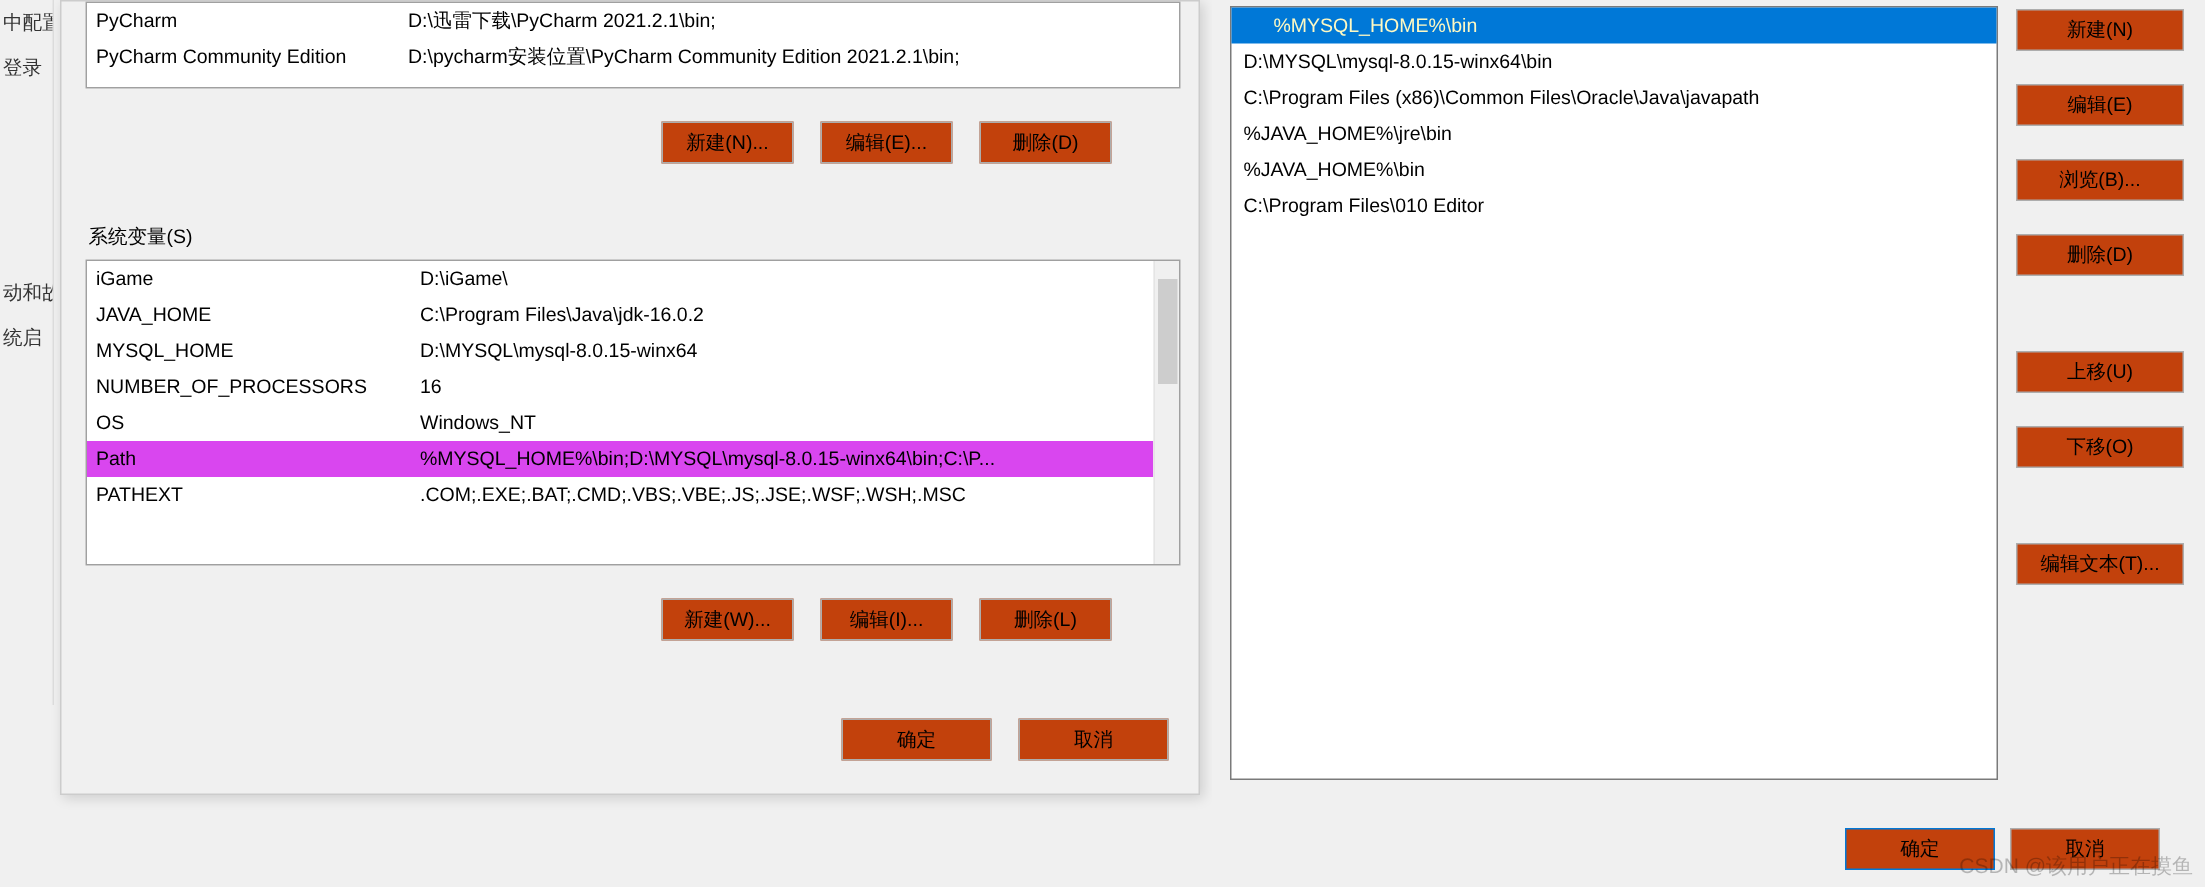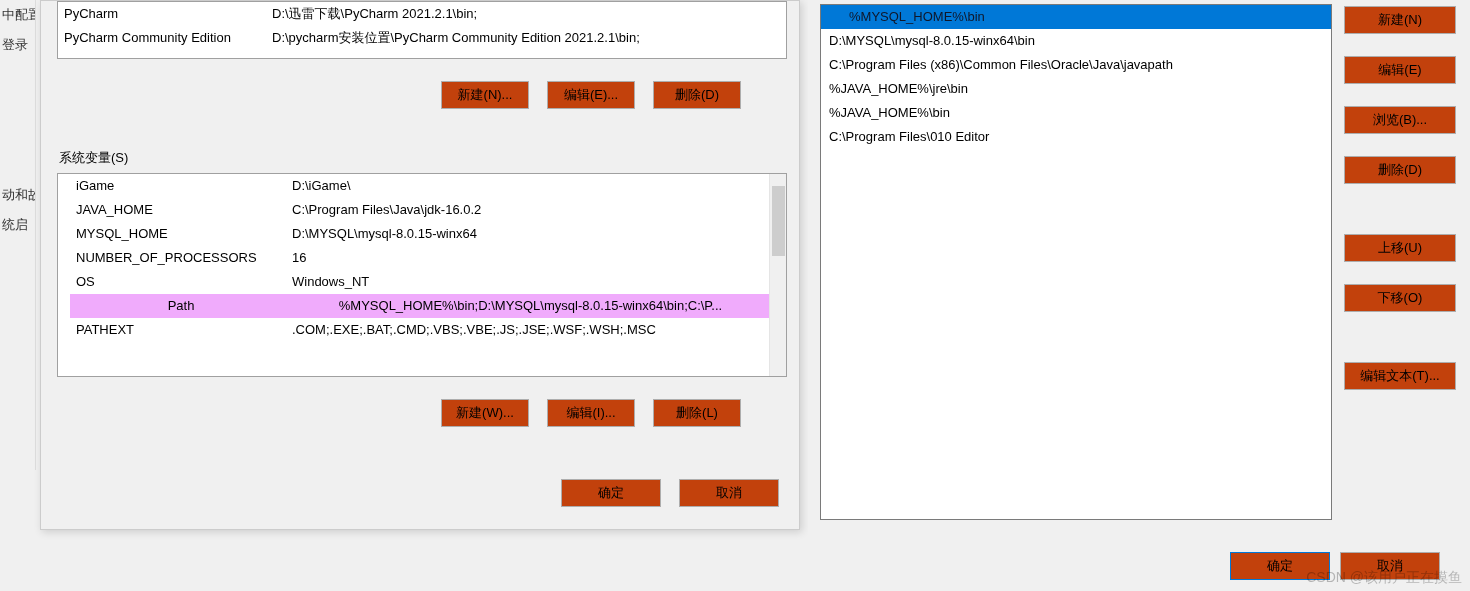--- a/index.html
+++ b/index.html
@@ -17,31 +17,31 @@
 
 .btn { display: inline-flex; align-items: center; justify-content: center; height: 28px; min-width: 88px; background: #c2410c; border: 1px solid #adadad; color: #000; cursor: pointer; }
 .btn-row { position: absolute; display: flex; gap: 18px; }
 
 .sys-label { position: absolute; left: 18px; top: 148px; color: #000; }
 .sys-vars-box { position: absolute; left: 16px; top: 172px; width: 730px; height: 204px; background: #fff; border: 1px solid #a0a0a0; display: flex; }
 .sys-vars-inner { flex: 1; overflow: hidden; }
 .sys-header { display: flex; height: 24px; line-height: 24px; border-bottom: 1px solid #e5e5e5; }
 .sys-header .c1 { width: 216px; padding-left: 6px; border-right: 1px solid #e5e5e5; }
 .sys-header .c2 { flex: 1; padding-left: 6px; }
-.sys-row { display: flex; height: 24px; line-height: 24px; cursor: default; margin-left: 12px; }
-.sys-row.sel { background: #f0abfc; text-align: center; }
+.sys-row { display: flex; height: 24px; line-height: 24px; cursor: default; }
+.sys-row.sel { background: #d946ef; }
 .sys-row .c1 { width: 216px; padding-left: 6px; white-space: nowrap; overflow: hidden; }
 .sys-row .c2 { flex: 1; padding-left: 6px; white-space: nowrap; overflow: hidden; text-overflow: ellipsis; }
 .scrollbar-v { width: 17px; background: #f0f0f0; border-left: 1px solid #e5e5e5; position: relative; }
 .scrollbar-v .thumb { position: absolute; left: 2px; width: 13px; background: #cdcdcd; }
 
 .path-dialog { position: absolute; left: 808px; top: 0; width: 662px; height: 591px; background: #f0f0f0; }
 .path-list { position: absolute; left: 12px; top: 4px; width: 512px; height: 516px; background: #fff; border: 1px solid #7a7a7a; }
 .path-item { height: 24px; line-height: 24px; padding-left: 8px; white-space: nowrap; overflow: hidden; cursor: default; }
-.path-item.selected { background: #0078d7; color: #0f172a; padding-left: 28px; }
+.path-item.selected { background: #0078d7; color: #fef9c3; padding-left: 28px; }
 
 .path-btn-col { position: absolute; left: 536px; top: 6px; width: 112px; display: flex; flex-direction: column; }
 .path-btn-col .btn { width: 112px; height: 28px; margin-bottom: 22px; }
 .path-btn-col .gap-lg { margin-top: 28px; }
 
 .path-okcancel { position: absolute; left: 422px; top: 552px; display: flex; gap: 10px; }
 .path-okcancel .btn { width: 100px; }
 .path-okcancel .btn.primary { border-color: #0078d7; }
 
 .watermark { position: absolute; right: 8px; bottom: 4px; color: rgba(0,0,0,0.25); font-size: 14px; pointer-events: none; margin-left: 32px; }

